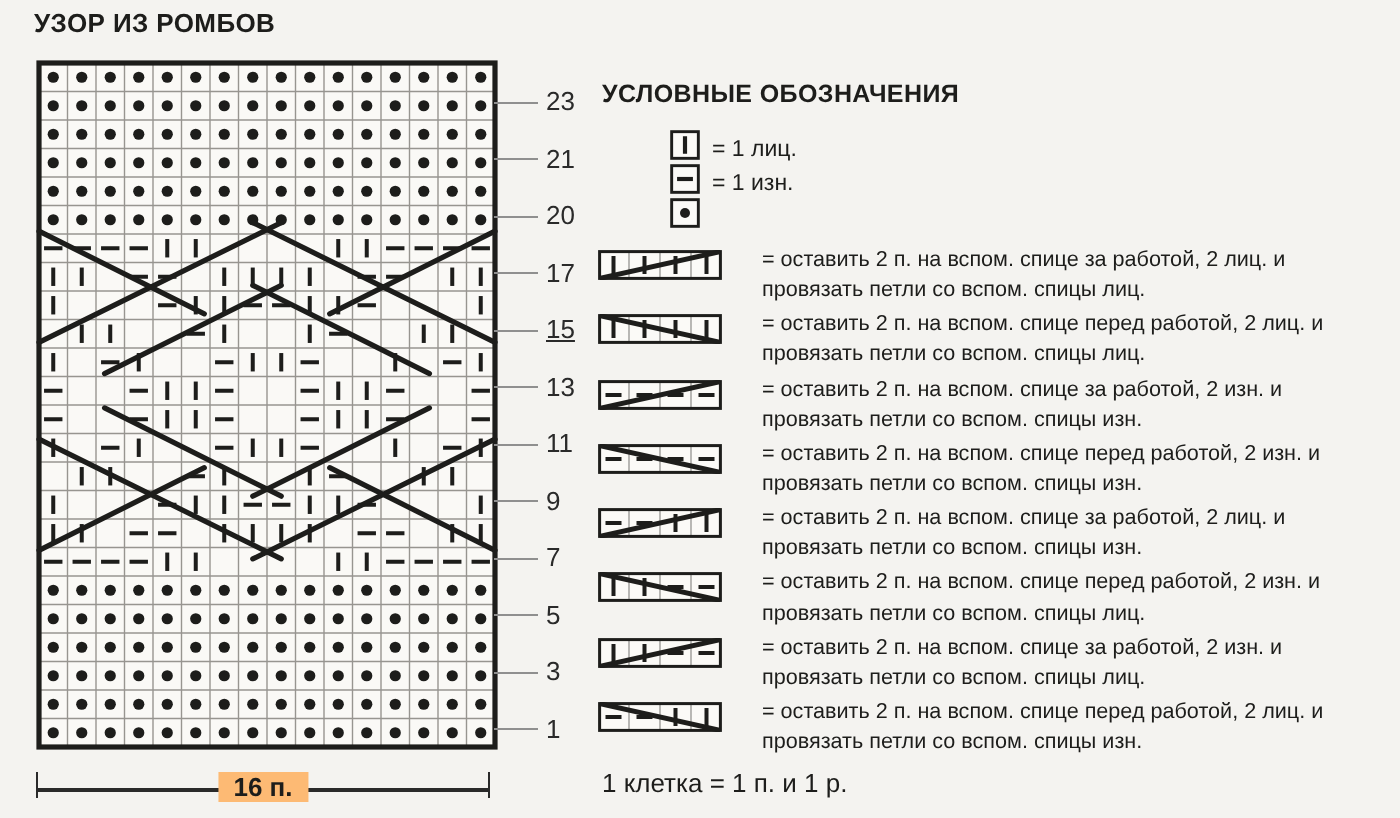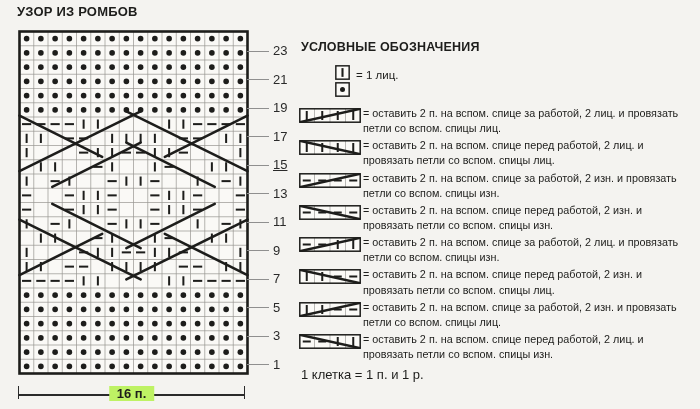--- a/index.html
+++ b/index.html
@@ -13,28 +13,28 @@
     font-size:13px;font-weight:bold;letter-spacing:.2px;
   }
   #chart-area{position:absolute;left:18px;top:30px;}
   .row-tick{position:absolute;height:1px;background:#8f8f8f;}
   .row-label{position:absolute;font-size:13px;color:#2a2a2a;line-height:16px;text-align:center;}
   #width-measure{position:absolute;left:18px;top:384px;width:227px;height:16px;}
   #width-measure .endtick{position:absolute;top:2px;width:1.4px;height:13px;background:#2a2a2a;}
   #width-measure .hline{position:absolute;top:10px;left:0;width:100%;height:1.6px;background:#2a2a2a;}
   #width-measure .mlabel{
     position:absolute;top:2px;left:50%;transform:translateX(-50%);
-    background:#bef264;padding:0 8px;font-size:13px;font-weight:bold;
+    background:#fdba74;padding:0 8px;font-size:13px;font-weight:bold;
   }
   #legend{position:absolute;left:299px;top:40px;width:384px;}
   .legend-title{font-size:12.5px;font-weight:bold;letter-spacing:.2px;margin:0 0 12px 2px;}
   .basic-items{margin-left:36px;margin-bottom:6px;}
   .basic-item{display:flex;align-items:center;height:17px;gap:6px;}
   .basic-item .btext{font-size:11.5px;}
-  .cable-item{display:flex;align-items:flex-start;gap:2px;min-height:32.3px;}
+  .cable-item{display:flex;align-items:flex-start;gap:20px;min-height:32.3px;}
   .cable-item .ctext{font-size:10.8px;line-height:15.1px;flex:1;}
   .cable-item .sym{flex:none;margin-top:2px;}
   .legend-footer{font-size:13px;margin-top:3px;margin-left:2px;}
 </style>
 </head>
 <body>
 
 <div class="page-title">УЗОР ИЗ РОМБОВ</div>
 
 <div id="chart-area"><svg width="231" height="345" viewBox="-1.5 -1.5 231 345">
@@ -410,21 +410,21 @@
       <line x1="32.775" y1="155.32500000000002" x2="121.125" y2="111.15" stroke="#1d1d1b" stroke-width="2.6" stroke-linecap="round"></line>
       <line x1="106.875" y1="111.15" x2="195.225" y2="155.32500000000002" stroke="#1d1d1b" stroke-width="2.6" stroke-linecap="round"></line>
       <rect x="0" y="0" width="228" height="342" fill="none" stroke="#1d1d1b" stroke-width="2.6"></rect>
     </svg></div>
 <div id="row-labels">
     <div class="row-tick" style="left: 247px; width: 22px; top: 50.875px;"></div>
     <div class="row-label" style="left: 273px; top: 43.375px;">23</div>
     <div class="row-tick" style="left: 247px; width: 22px; top: 79.375px;"></div>
     <div class="row-label" style="left: 273px; top: 71.875px;">21</div>
     <div class="row-tick" style="left: 247px; width: 22px; top: 107.875px;"></div>
-    <div class="row-label" style="left: 273px; top: 100.375px;">19</div>
+    <div class="row-label" style="left: 273px; top: 100.375px;">20</div>
     <div class="row-tick" style="left: 247px; width: 22px; top: 136.375px;"></div>
     <div class="row-label" style="left: 273px; top: 128.875px;">17</div>
     <div class="row-tick" style="left: 247px; width: 22px; top: 164.875px;"></div>
     <div class="row-label" style="left: 273px; top: 157.375px; text-decoration: underline;">15</div>
     <div class="row-tick" style="left: 247px; width: 22px; top: 193.375px;"></div>
     <div class="row-label" style="left: 273px; top: 185.875px;">13</div>
     <div class="row-tick" style="left: 247px; width: 22px; top: 221.875px;"></div>
     <div class="row-label" style="left: 273px; top: 214.375px;">11</div>
     <div class="row-tick" style="left: 247px; width: 22px; top: 250.375px;"></div>
     <div class="row-label" style="left: 273px; top: 242.875px;">9</div>
@@ -451,20 +451,27 @@
       <div class="basic-item">
         <span><svg width="15" height="15" viewBox="0 0 14.4 14.4">
     <rect x="0.8" y="0.8" width="12.8" height="12.8" fill="#fbfaf7" stroke="#1d1d1b" stroke-width="1.4"></rect>
             <rect x="6.2" y="3" width="2" height="8.4" fill="#1d1d1b"></rect>
           </svg></span>
         <span class="btext">= 1 лиц.</span>
       </div>
       <div class="basic-item">
         <span><svg width="15" height="15" viewBox="0 0 14.4 14.4">
     <rect x="0.8" y="0.8" width="12.8" height="12.8" fill="#fbfaf7" stroke="#1d1d1b" stroke-width="1.4"></rect>
+            <rect x="3.4" y="6.2" width="7.6" height="2" fill="#1d1d1b"></rect>
+          </svg></span>
+        <span class="btext">= 1 изн.</span>
+      </div>
+      <div class="basic-item">
+        <span><svg width="15" height="15" viewBox="0 0 14.4 14.4">
+    <rect x="0.8" y="0.8" width="12.8" height="12.8" fill="#fbfaf7" stroke="#1d1d1b" stroke-width="1.4"></rect>
             <circle cx="7.2" cy="7.2" r="2.4" fill="#1d1d1b"></circle>
           </svg></span>
       </div>
     </div>
   <div class="cable-items">
       <div class="cable-item">
         <span class="sym"><svg width="62" height="15" viewBox="0 0 62 15">
             <rect x="0.8" y="0.8" width="60.4" height="13.4" fill="#fbfaf7" stroke="#1d1d1b" stroke-width="1.5"></rect>
             <line x1="15.5" y1="1" x2="15.5" y2="14" stroke="#1d1d1b" stroke-width="0.6" opacity="0.5"></line>
             <line x1="31" y1="1" x2="31" y2="14" stroke="#1d1d1b" stroke-width="0.6" opacity="0.5"></line>

